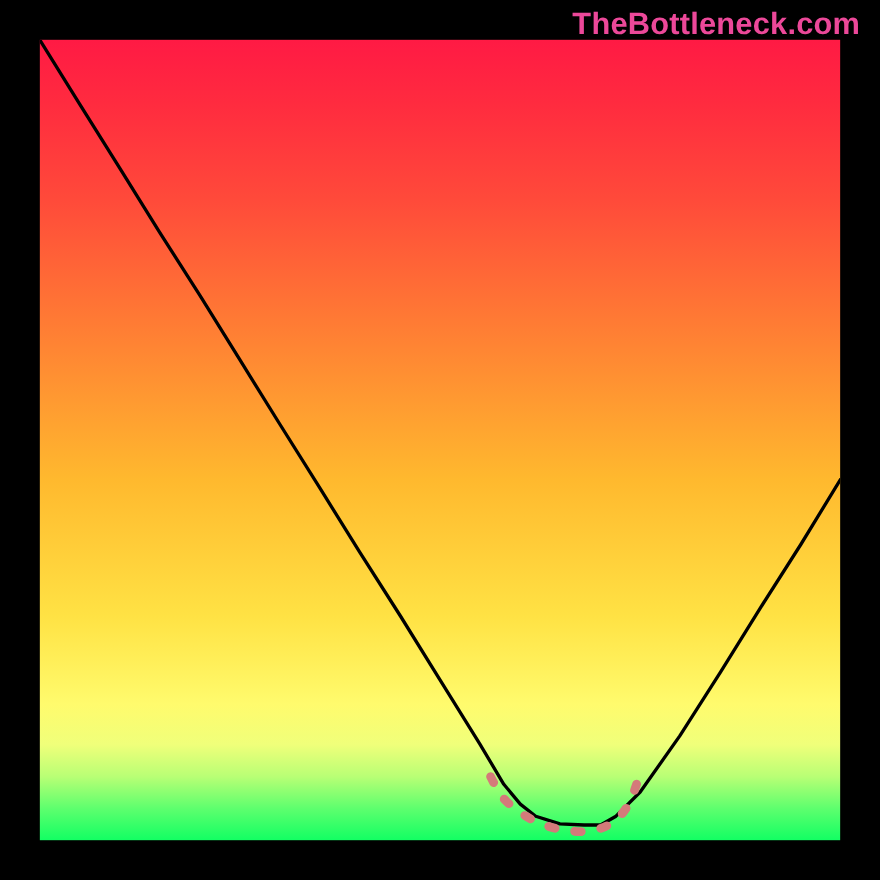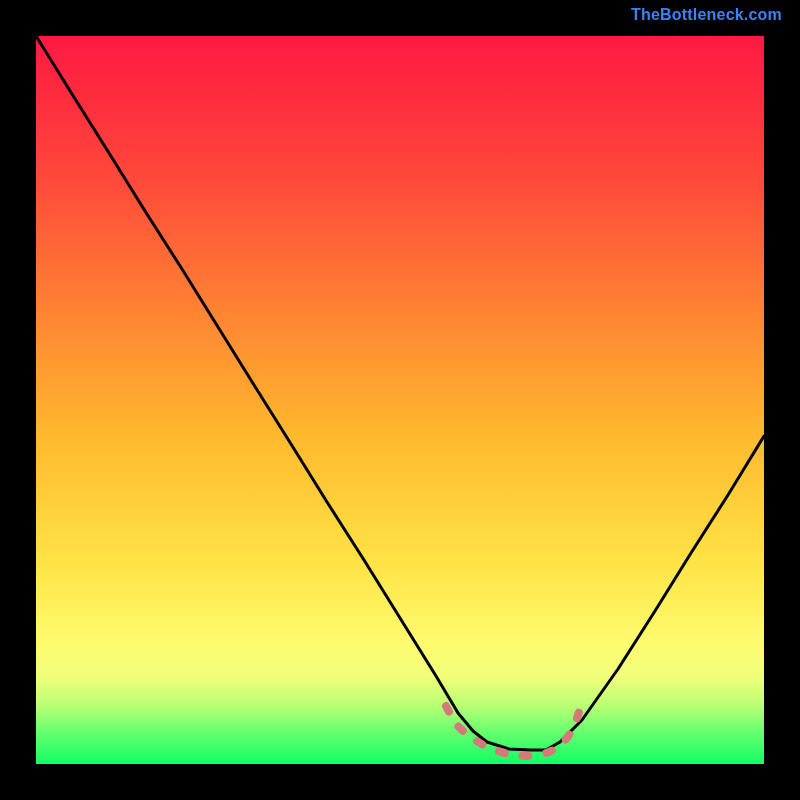--- a/index.html
+++ b/index.html
@@ -13,22 +13,22 @@
   }
   .stage {
     position: relative;
     width: 800px;
     height: 800px;
   }
   .watermark {
     position: absolute;
     top: 6px;
     right: 18px;
-    color: #3b82f6;
-    font-size: 16px;
+    color: #ec4899;
+    font-size: 28px;
     font-weight: 600;
     letter-spacing: 0.2px;
     z-index: 5;
   }
   .plot {
     position: absolute;
     left: 36px;
     top: 36px;
     width: 728px;
     height: 728px;

